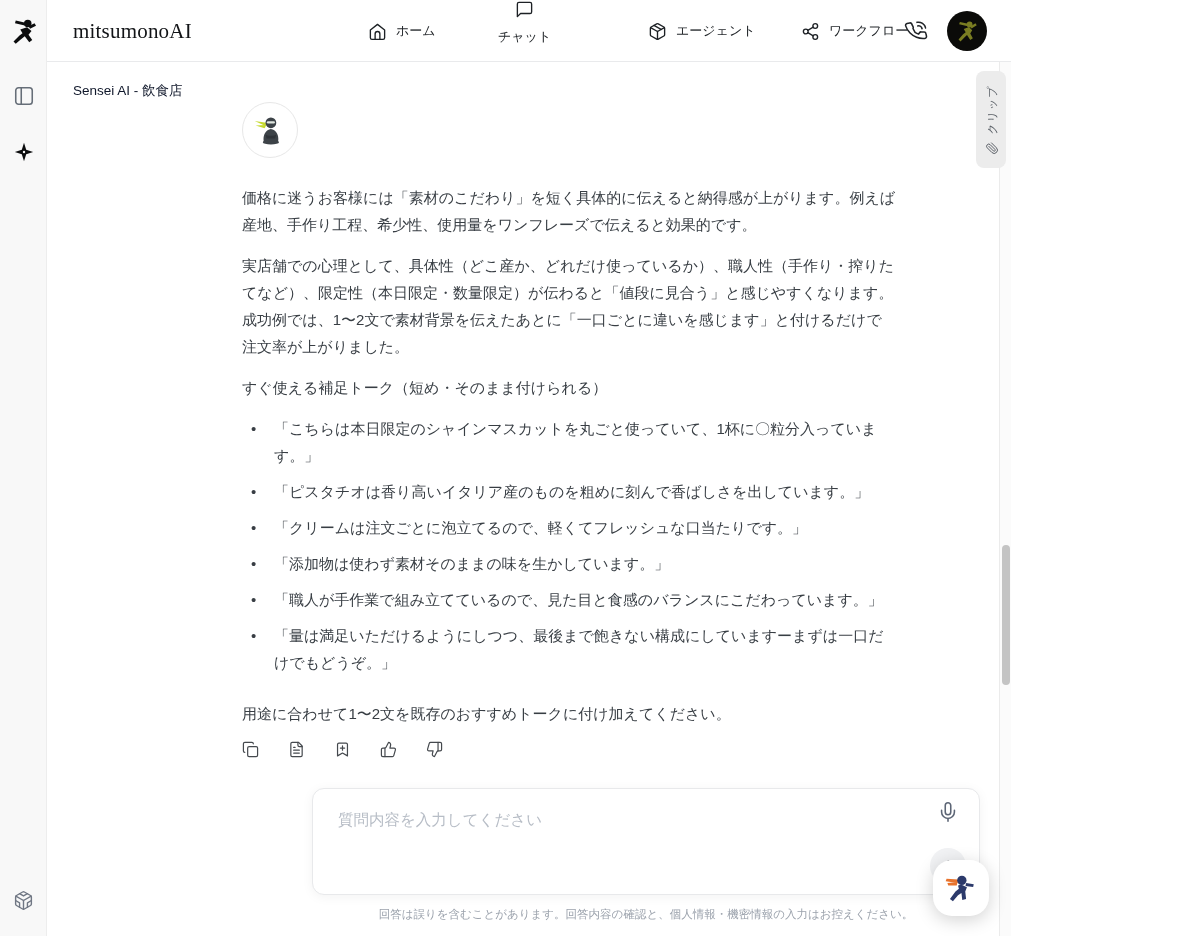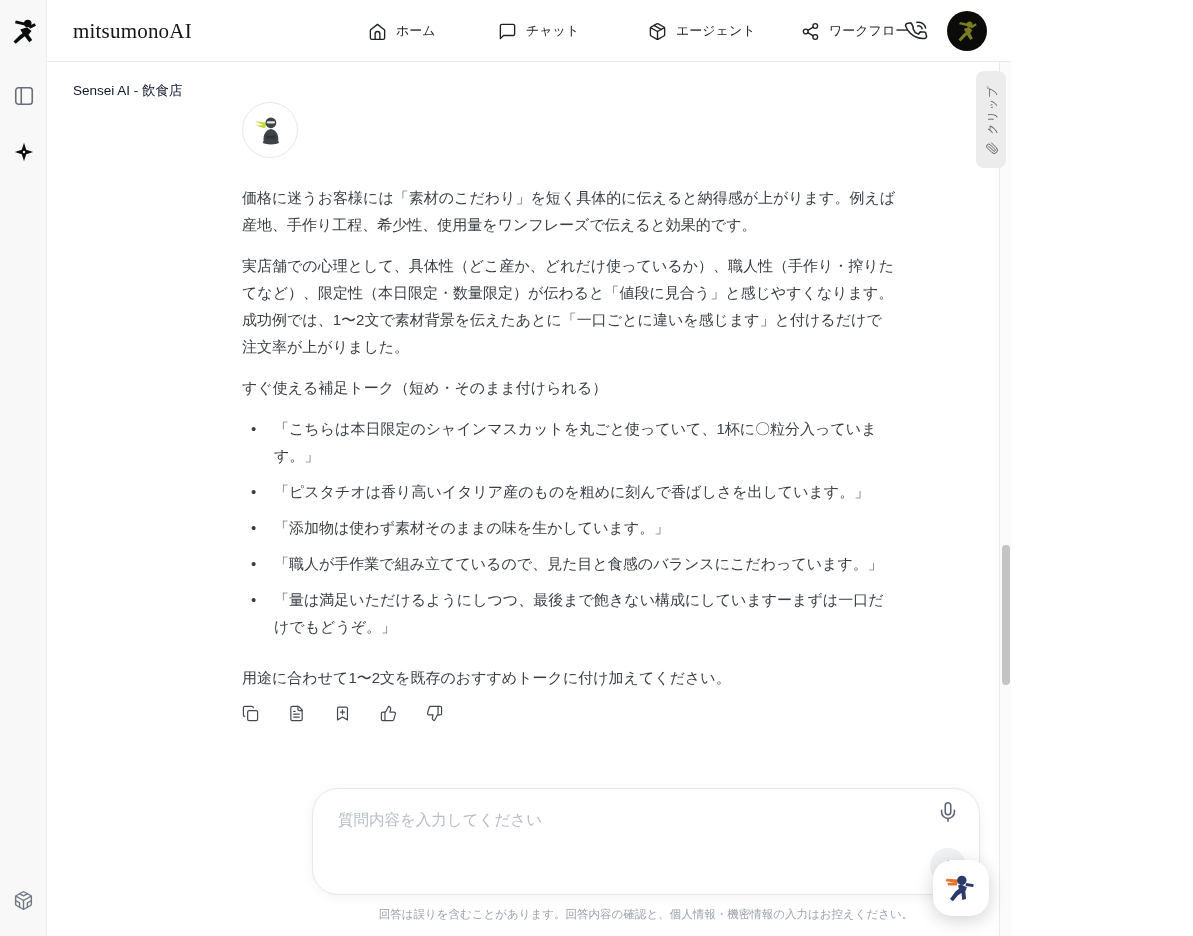--- a/index.html
+++ b/index.html
@@ -15,21 +15,21 @@
   .rail-btn.spark { top:132px; color:#0c0d0e; }
   .rail-btn.cube  { bottom:16px; color:#70778
 
 4; color:#707784; }
 
   
   .topbar { position:absolute; left:47px; top:0; right:0; height:62px; background:#fff; border-bottom:1px solid #e9eaec; z-index:4; }
   .brand { position:absolute; left:26px; top:50%; transform:translateY(-50%); font-family:"Liberation Serif","DejaVu Serif",serif; font-size:21px; letter-spacing:.2px; color:#121417; cursor:pointer; }
   .nav-item { position:absolute; top:0; height:62px; display:flex; align-items:center; gap:9px; font-size:13px; color:#1d2125; cursor:pointer;text-align:center; }
   .nav-item svg { color:#1d2125; }
-  .nav-home { left:321px; } .nav-chat { left:451px; } .nav-agent { left:601px; } .nav-flow { left:754px; }
+  .nav-home { left:321px; } .nav-chat { left:451px;flex-direction:column; } .nav-agent { left:601px; } .nav-flow { left:754px; }
   .topbar-right { position:absolute; right:24px; top:0; height:62px; display:flex; align-items:center; gap:20px; }
   .phone-btn { background:none; border:none; color:#202428; cursor:pointer; display:flex; }
   .user-avatar { width:40px; height:40px; border-radius:50%; background:#0b0b09; display:flex; align-items:center; justify-content:center; cursor:pointer; overflow:hidden; }
 
   
   .content { position:absolute; left:47px; top:62px; right:0; bottom:0; background:#fff; }
   .chat-title { position:absolute; left:26px; top:20px; font-size:13.5px; color:#0f172a; }
 
   .message { position:absolute; left:195px; top:40px; width:760px; display:flex; gap:26px;flex-direction:column; }
   .msg-avatar { flex:0 0 56px; width:56px; height:56px; border-radius:50%; border:1px solid #e7e7e7; background:#fff; display:flex; align-items:center; justify-content:center; }
@@ -38,21 +38,21 @@
   .bubble ul { list-style:none; margin:4px 0 14px 0; }
   .bubble li { position:relative; padding-left:32px; margin-bottom:9px; }
   .bubble li::before { content:"•"; position:absolute; left:9px; top:0; color:#383e44; }
   .closing { margin-top:24px; }
 
   .actions { display:flex; gap:29px; margin-top:12px; }
   .action-btn { background:none; border:none; padding:0; color:#45494e; cursor:pointer; display:flex; }
 
   
   .composer { position:absolute; left:265px; top:726px; width:668px; }
-  .input-box { position:relative; width:668px; height:107px; background:#fff; border:1px solid #e8e9eb; border-radius:26px; box-shadow:0 2px 12px rgba(0,0,0,.05); }
+  .input-box { position:relative; width:668px; height:107px; background:#fff; border:1px solid #e8e9eb; border-radius:12px; box-shadow:0 2px 12px rgba(0,0,0,.05); }
   .input-box textarea { position:absolute; left:0; top:0; width:100%; height:100%; border:none; outline:none; resize:none; background:transparent; padding:21px 64px 21px 25px; font-family:inherit; font-size:15.5px; color:#383e44; }
   .input-box textarea::placeholder { color:#b7bdc6; }
   .mic-btn { position:absolute; right:17px; top:9px; width:28px; height:28px; background:none; border:none; color:#5c6575; cursor:pointer; display:flex; align-items:center; justify-content:center; }
   .send-btn { position:absolute; right:13px; bottom:10px; width:36px; height:36px; border-radius:50%; background:#f1f2f4; border:none; color:#23282e; cursor:pointer; display:flex; align-items:center; justify-content:center; }
   .disclaimer { margin-top:12px; text-align:center; font-size:11.5px; color:#9ba2ac; }
 
   
   .clip-tab { position:absolute; right:5px; top:71px; width:30px; height:97px; background:#ececec; border-radius:8px; z-index:6; cursor:pointer; }
   .clip-inner { position:absolute; top:33.5px; left:-33.5px; width:97px; height:30px; transform:rotate(-90deg); display:flex; align-items:center; justify-content:center; gap:7px; color:#565c63; }
   .clip-label { font-size:11px; letter-spacing:1px; color:#565c63; }
@@ -170,20 +170,21 @@
           <ellipse cx="21" cy="33.5" rx="9" ry="2.6" fill="#3d4348"></ellipse>
         </svg>
       </div>
       <div class="bubble">
         <p>価格に迷うお客様には「素材のこだわり」を短く具体的に伝えると納得感が上がります。例えば産地、手作り工程、希少性、使用量をワンフレーズで伝えると効果的です。</p>
         <p>実店舗での心理として、具体性（どこ産か、どれだけ使っているか）、職人性（手作り・搾りたてなど）、限定性（本日限定・数量限定）が伝わると「値段に見合う」と感じやすくなります。成功例では、1〜2文で素材背景を伝えたあとに「一口ごとに違いを感じます」と付けるだけで注文率が上がりました。</p>
         <p>すぐ使える補足トーク（短め・そのまま付けられる）</p>
         <ul>
           <li>「こちらは本日限定のシャインマスカットを丸ごと使っていて、1杯に〇粒分入っています。」</li>
           <li>「ピスタチオは香り高いイタリア産のものを粗めに刻んで香ばしさを出しています。」</li>
+          <li>「クリームは注文ごとに泡立てるので、軽くてフレッシュな口当たりです。」</li>
           <li>「添加物は使わず素材そのままの味を生かしています。」</li>
           <li>「職人が手作業で組み立てているので、見た目と食感のバランスにこだわっています。」</li>
           <li>「量は満足いただけるようにしつつ、最後まで飽きない構成にしていますーまずは一口だけでもどうぞ。」</li>
         </ul>
         <p class="closing">用途に合わせて1〜2文を既存のおすすめトークに付け加えてください。</p>
 
         <div class="actions">
           <button class="action-btn">
             <svg width="17" height="17" viewBox="0 0 24 24" fill="none" stroke="currentColor" stroke-width="1.7" stroke-linecap="round" stroke-linejoin="round">
               <rect x="8" y="8" width="14" height="14" rx="2"></rect>

